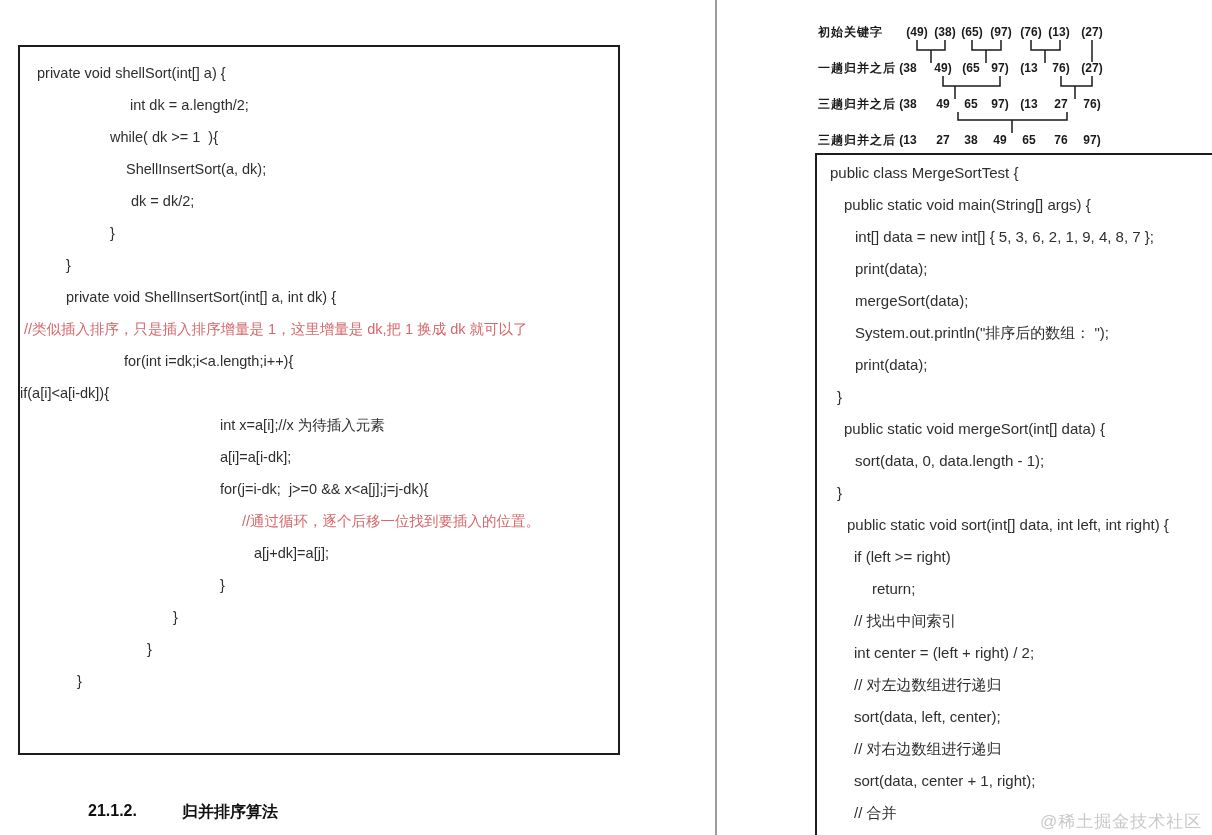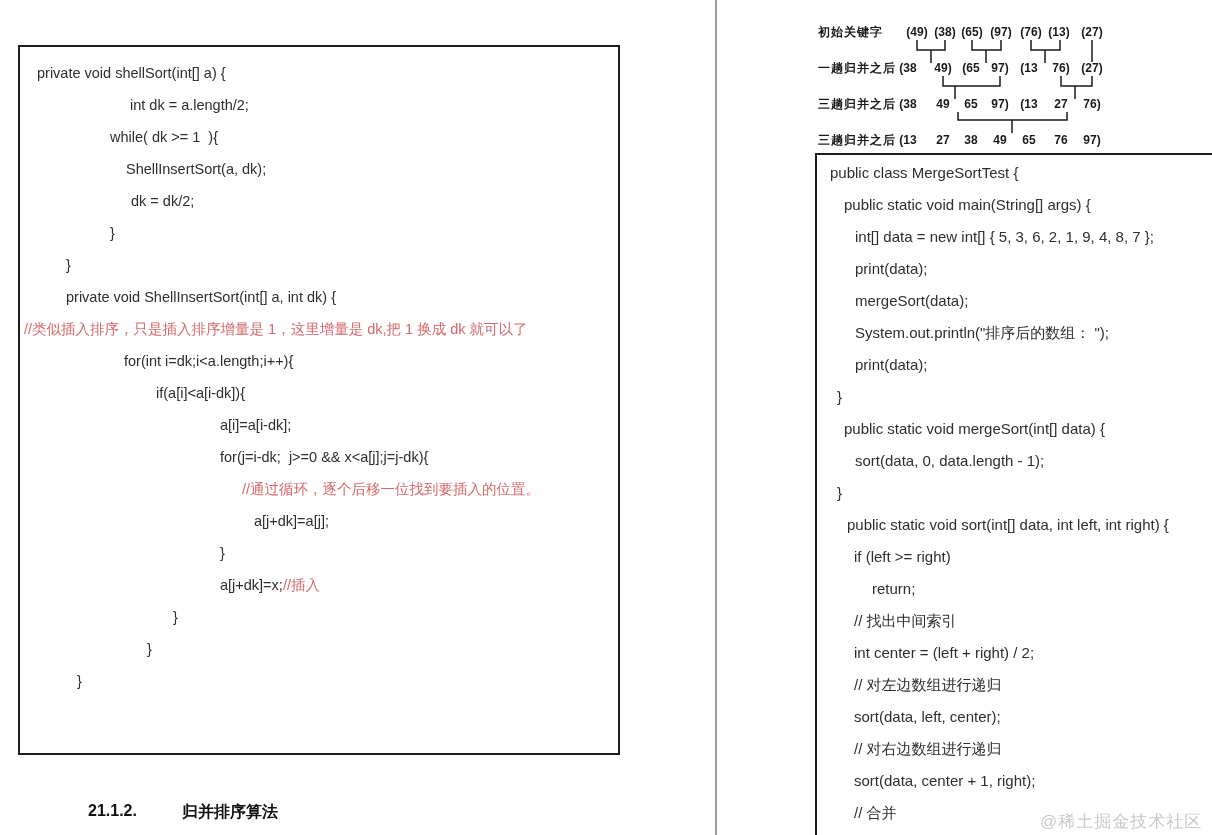--- a/index.html
+++ b/index.html
@@ -58,27 +58,27 @@
     <div class="code-line" style="margin-left: 17px;"><span>private void shellSort(int[] a) {</span></div>
     <div class="code-line" style="margin-left: 110px;"><span>int dk = a.length/2;</span></div>
     <div class="code-line" style="margin-left: 90px;"><span>while( dk &gt;= 1  ){</span></div>
     <div class="code-line" style="margin-left: 106px;"><span>ShellInsertSort(a, dk);</span></div>
     <div class="code-line" style="margin-left: 111px;"><span>dk = dk/2;</span></div>
     <div class="code-line" style="margin-left: 90px;"><span>}</span></div>
     <div class="code-line" style="margin-left: 46px;"><span>}</span></div>
     <div class="code-line" style="margin-left: 46px;"><span>private void ShellInsertSort(int[] a, int dk) {</span></div>
     <div class="code-line" style="margin-left: 4px;"><span class="red">//类似插入排序，只是插入排序增量是 1，这里增量是 dk,把 1 换成 dk 就可以了</span></div>
     <div class="code-line" style="margin-left: 104px;"><span>for(int i=dk;i&lt;a.length;i++){</span></div>
-    <div class="code-line" style="margin-left: 136px;"><span>if(a[i]&lt;a[i-dk]){</span></div>
+    <div class="code-line" style=""><span>if(a[i]&lt;a[i-dk]){</span></div>
+    <div class="code-line" style="margin-left: 200px;"><span>int x=a[i];//x 为待插入元素</span></div>
     <div class="code-line" style="margin-left: 200px;"><span>a[i]=a[i-dk];</span></div>
     <div class="code-line" style="margin-left: 200px;"><span>for(j=i-dk;  j&gt;=0 &amp;&amp; x&lt;a[j];j=j-dk){</span></div>
     <div class="code-line" style="margin-left: 222px;"><span class="red">//通过循环，逐个后移一位找到要插入的位置。</span></div>
     <div class="code-line" style="margin-left: 234px;"><span>a[j+dk]=a[j];</span></div>
     <div class="code-line" style="margin-left: 200px;"><span>}</span></div>
-    <div class="code-line" style="margin-left: 200px;"><span>a[j+dk]=x;</span><span class="red">//插入</span></div>
     <div class="code-line" style="margin-left: 153px;"><span>}</span></div>
     <div class="code-line" style="margin-left: 127px;"><span>}</span></div>
     <div class="code-line" style="margin-left: 57px;"><span>}</span></div>
   </div>
 
 <div id="section-heading">
   <span>21.1.2.</span>
   <span>归并排序算法</span>
 </div>
 

